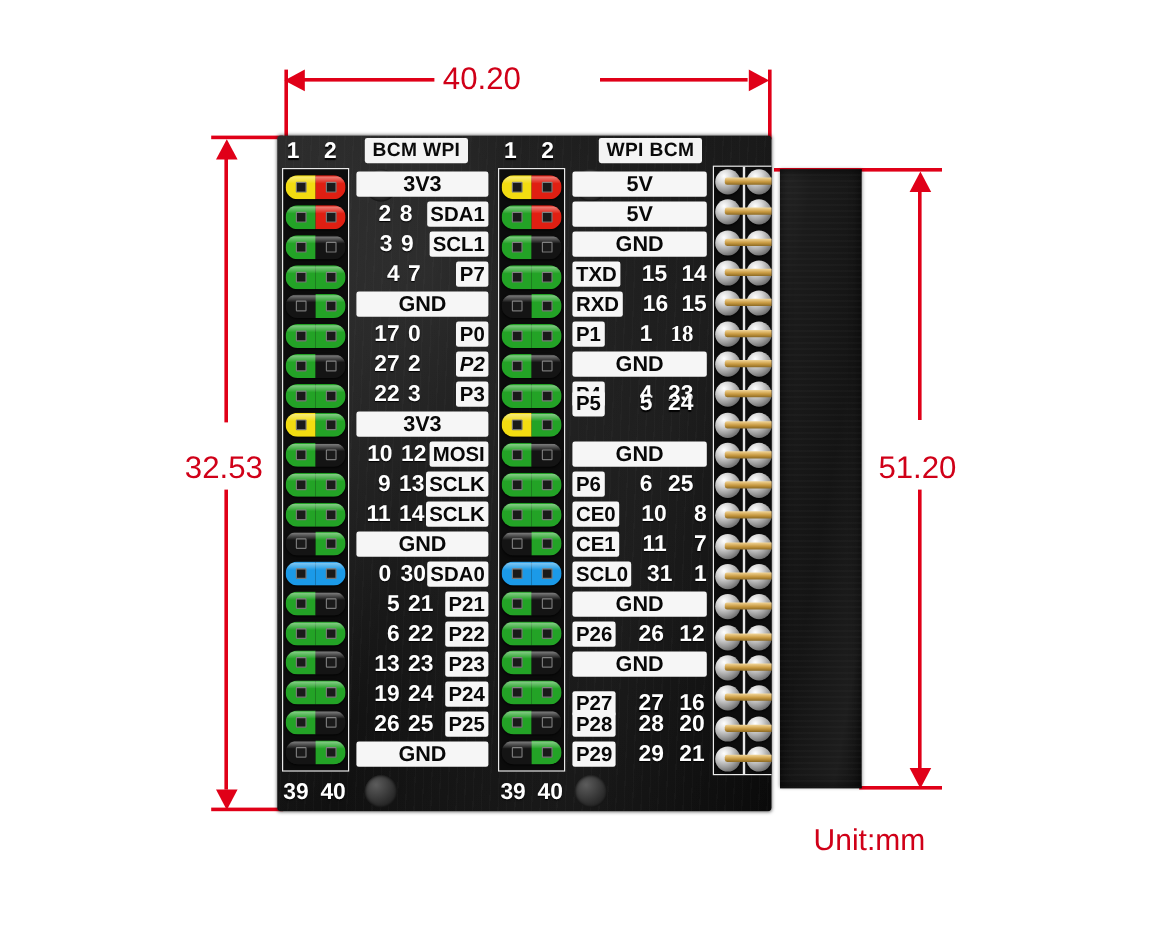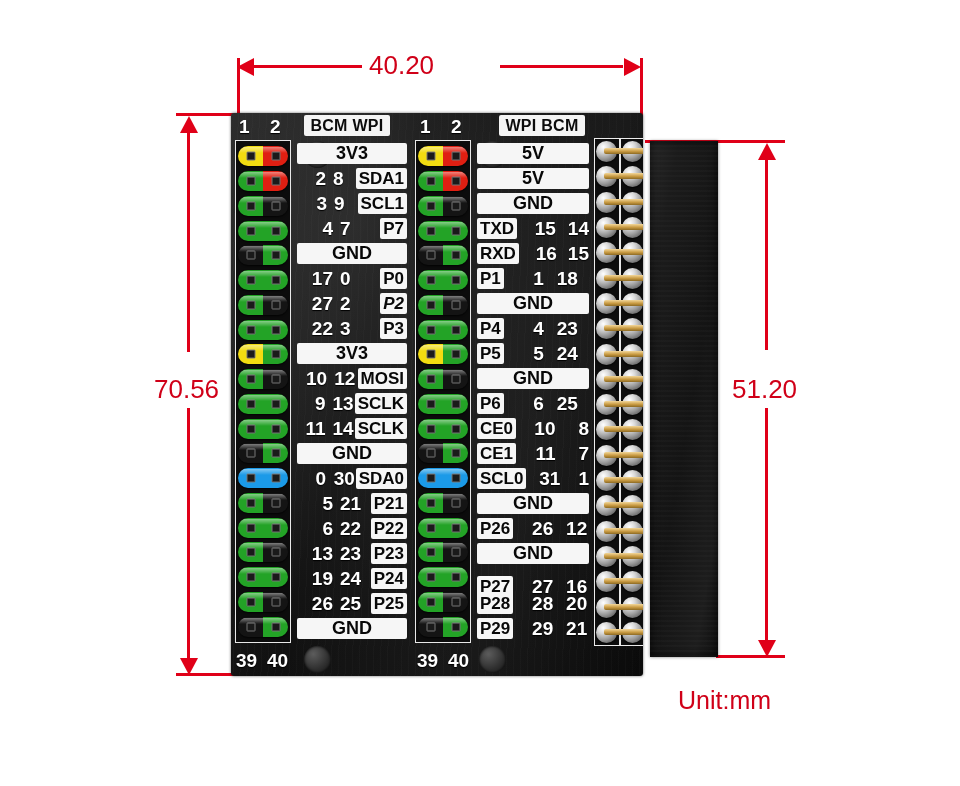--- a/index.html
+++ b/index.html
@@ -111,21 +111,21 @@
 <div class="arrow arr-right" style="left:624px;top:58px;"></div>
 <div class="dim-text" style="left:369px;top:50px;">40.20</div>
 
 <div class="ext-line" style="left:176px;top:113px;width:60px;height:3px;"></div>
 <div class="ext-line" style="left:176px;top:673px;width:60px;height:3px;"></div>
 
 <div class="dim-line dim-v" style="left:187px;top:130px;height:222px;"></div>
 <div class="dim-line dim-v" style="left:187px;top:408px;height:250px;"></div>
 <div class="arrow arr-up" style="left:180px;top:116px;"></div>
 <div class="arrow arr-down" style="left:180px;top:658px;"></div>
-<div class="dim-text" style="left:154px;top:374px;">70.56</div>
+<div class="dim-text" style="left:154px;top:374px;">32.53</div>
 
 <div class="ext-line" style="left:645px;top:140px;width:140px;height:3px;"></div>
 <div class="ext-line" style="left:716px;top:655px;width:69px;height:3px;"></div>
 
 <div class="dim-line dim-v" style="left:765px;top:158px;height:192px;"></div>
 <div class="dim-line dim-v" style="left:765px;top:408px;height:232px;"></div>
 <div class="arrow arr-up" style="left:758px;top:143px;"></div>
 <div class="arrow arr-down" style="left:758px;top:640px;"></div>
 <div class="dim-text" style="left:732px;top:374px;">51.20</div>
 
@@ -630,31 +630,31 @@
         <div class="cellnum" style="width: 34px;">14</div>
       </div>
       <div class="row" style="top: 101px; width: 112px;">
         <div class="chip">RXD</div>
         <div class="cellnum" style="width: 40px;">16</div>
         <div class="cellnum" style="width: 34px;">15</div>
       </div>
       <div class="row" style="top: 126px; width: 112px;">
         <div class="chip">P1</div>
         <div class="cellnum" style="width: 40px;">1</div>
-        <div class="cellnum" style="width: 34px;">18</div>
+        <div class="cellnum" style="width: 34px; font-family: Liberation Serif, serif;">18</div>
       </div>
       <div class="row" style="top: 151px; width: 112px;">
         <div class="chip wide">GND</div>
       </div>
       <div class="row" style="top: 176px; width: 112px;">
         <div class="chip">P4</div>
         <div class="cellnum" style="width: 40px;">4</div>
         <div class="cellnum" style="width: 34px;">23</div>
       </div>
-      <div class="row" style="top: 201px; width: 112px;">
+      <div class="row" style="top: 184px; width: 112px;">
         <div class="chip">P5</div>
         <div class="cellnum" style="width: 40px;">5</div>
         <div class="cellnum" style="width: 34px;">24</div>
       </div>
       <div class="row" style="top: 226px; width: 112px;">
         <div class="chip wide">GND</div>
       </div>
       <div class="row" style="top: 251px; width: 112px;">
         <div class="chip">P6</div>
         <div class="cellnum" style="width: 40px;">6</div>

